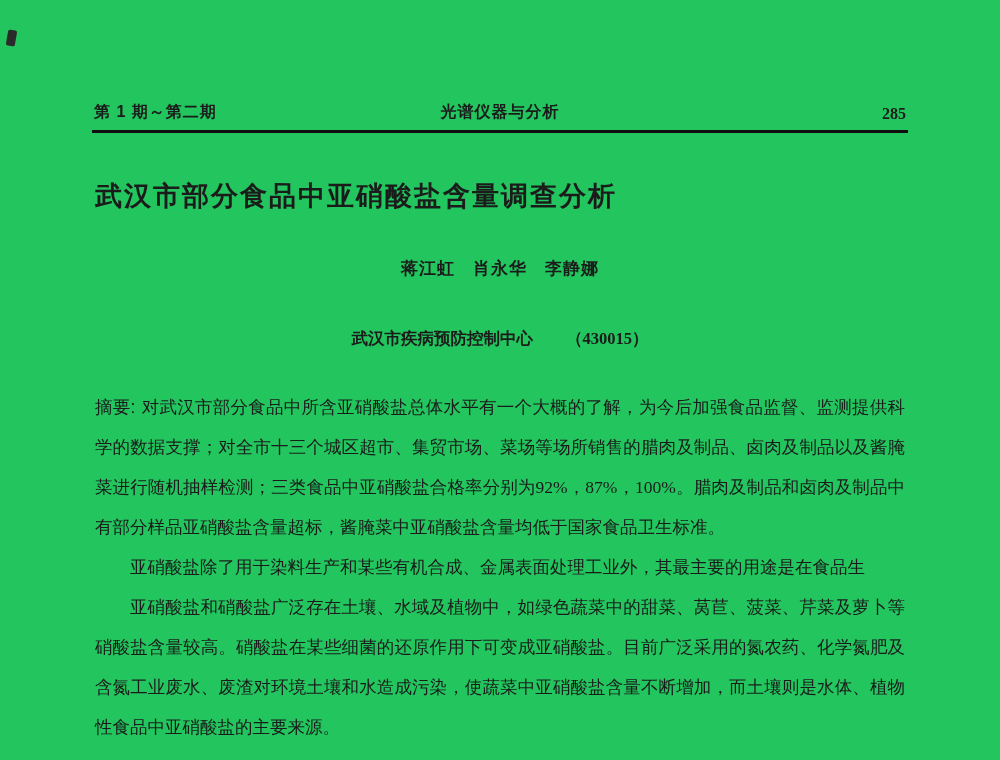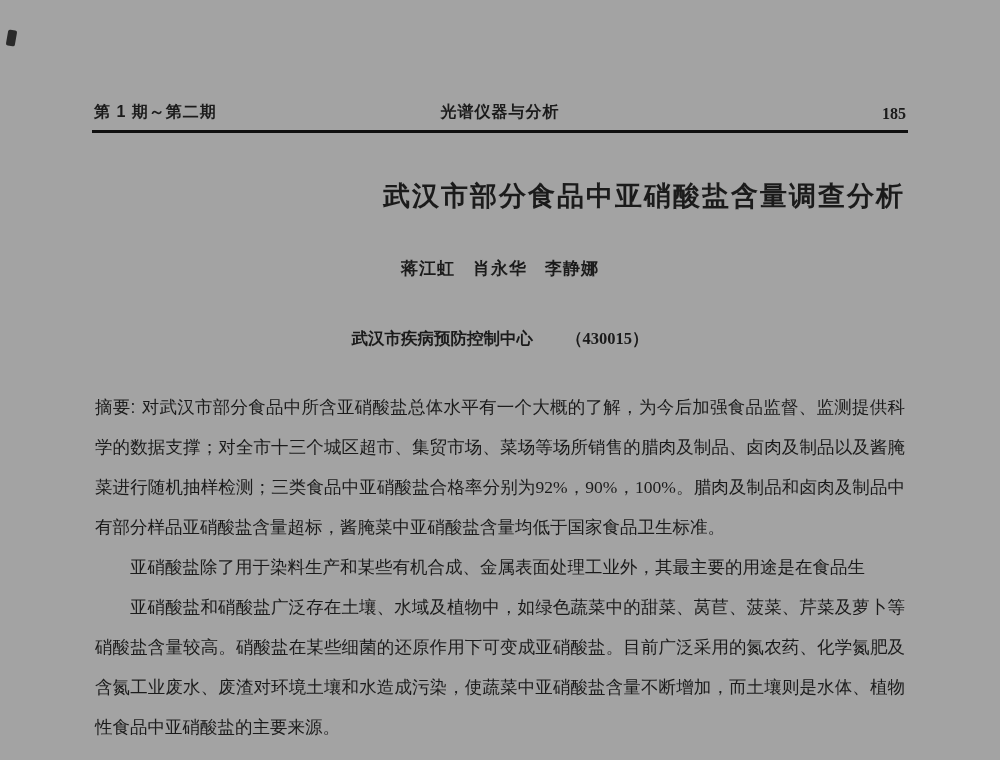--- a/index.html
+++ b/index.html
@@ -3,21 +3,21 @@
 <meta charset="utf-8">
 <style>
   html, body { margin: 0; padding: 0; }
   body { background: #ffffff; }
 
   .page {
     position: relative;
     width: 1000px;
     height: 760px;
     margin: 0 auto;
-    background: #a3a3a3;
+    background: #22c55e;
     color: #1b1b1b;
     overflow: hidden;
     font-family: "Liberation Serif", "DejaVu Serif", serif;
   }
 
   .speck {
     position: absolute;
     left: 7px;
     top: 30px;
     width: 9px;
@@ -42,21 +42,21 @@
   .page-header .pageno  { text-align: right; font-family: "Liberation Serif", serif; letter-spacing: 0; }
 
   .rule {
     margin: 7px 92px 0 92px;
     border-top: 3px solid #101010;
     height: 0;
   }
 
   .title {
     margin: 46px 95px 0 95px;
-    text-align: right;
+    text-align: left;
     font-family: "Liberation Sans", "DejaVu Sans", sans-serif;
     font-weight: 700;
     font-size: 27px;
     letter-spacing: 2px;
     line-height: 34px;
   }
 
   .authors {
     margin-top: 46px;
     text-align: center;
@@ -98,32 +98,32 @@
 </head>
 <body>
 
 <div class="page">
 
   <div class="speck"></div>
 
   <header class="page-header">
     <span class="issue">第 1 期～第二期</span>
     <span class="journal">光谱仪器与分析</span>
-    <span class="pageno">185</span>
+    <span class="pageno">285</span>
   </header>
 
   <div class="rule"></div>
 
   <h1 class="title">武汉市部分食品中亚硝酸盐含量调查分析</h1>
 
   <div class="authors">蒋江虹　肖永华　李静娜</div>
 
   <div class="affiliation">武汉市疾病预防控制中心　　（430015）</div>
 
   <div class="text-block">
     <p class="abstract">
-      <span class="abstract-label">摘要:</span><span>对武汉市部分食品中所含亚硝酸盐总体水平有一个大概的了解，为今后加强食品监督、监测提供科学的数据支撑；对全市十三个城区超市、集贸市场、菜场等场所销售的腊肉及制品、卤肉及制品以及酱腌菜进行随机抽样检测；三类食品中亚硝酸盐合格率分别为92%，90%，100%。腊肉及制品和卤肉及制品中有部分样品亚硝酸盐含量超标，酱腌菜中亚硝酸盐含量均低于国家食品卫生标准。</span>
+      <span class="abstract-label">摘要:</span><span>对武汉市部分食品中所含亚硝酸盐总体水平有一个大概的了解，为今后加强食品监督、监测提供科学的数据支撑；对全市十三个城区超市、集贸市场、菜场等场所销售的腊肉及制品、卤肉及制品以及酱腌菜进行随机抽样检测；三类食品中亚硝酸盐合格率分别为92%，87%，100%。腊肉及制品和卤肉及制品中有部分样品亚硝酸盐含量超标，酱腌菜中亚硝酸盐含量均低于国家食品卫生标准。</span>
     </p>
     <p class="body-para">亚硝酸盐除了用于染料生产和某些有机合成、金属表面处理工业外，其最主要的用途是在食品生</p>
     <p class="body-para">亚硝酸盐和硝酸盐广泛存在土壤、水域及植物中，如绿色蔬菜中的甜菜、莴苣、菠菜、芹菜及萝卜等硝酸盐含量较高。硝酸盐在某些细菌的还原作用下可变成亚硝酸盐。目前广泛采用的氮农药、化学氮肥及含氮工业废水、废渣对环境土壤和水造成污染，使蔬菜中亚硝酸盐含量不断增加，而土壤则是水体、植物性食品中亚硝酸盐的主要来源。</p>
   </div>
 
 </div>
 
 </body></html>

